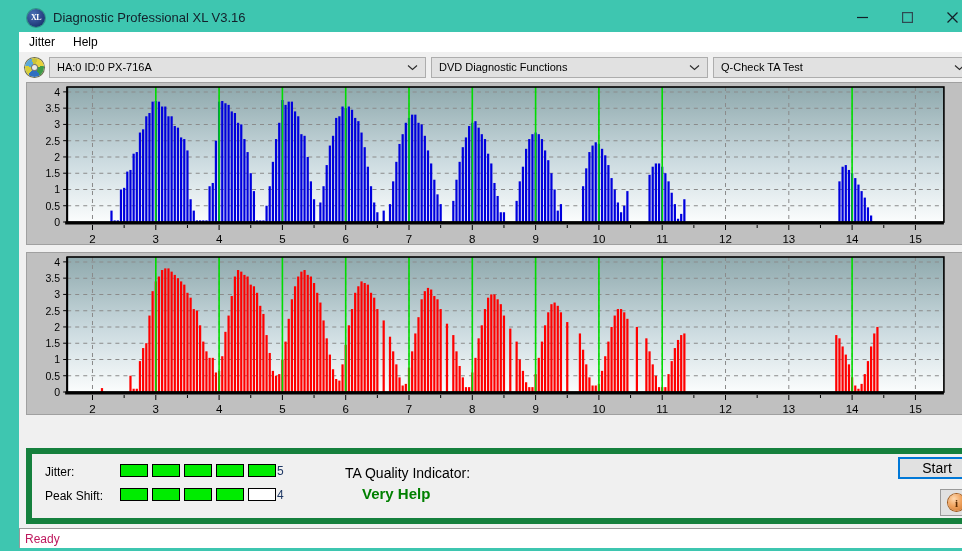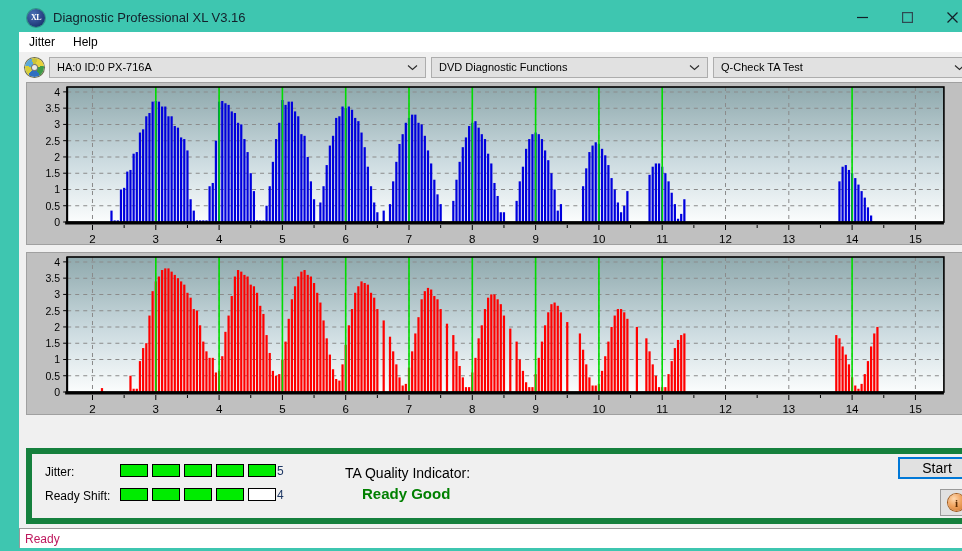--- a/index.html
+++ b/index.html
@@ -782,32 +782,32 @@
       <div class="lbl" style="left:13px;top:11px;">Jitter:</div>
       <div class="meter" id="jitter-meter" style="left:88px;top:10px;">
           <div class="seg on"></div>
           <div class="seg on"></div>
           <div class="seg on"></div>
           <div class="seg on"></div>
           <div class="seg on"></div>
         </div>
       <div class="meter-val" style="left:245px;top:10px;">5</div>
 
-      <div class="lbl" style="left:13px;top:35px;">Ready Shift:</div>
+      <div class="lbl" style="left:13px;top:35px;">Peak Shift:</div>
       <div class="meter" id="peak-meter" style="left:88px;top:34px;">
           <div class="seg on"></div>
           <div class="seg on"></div>
           <div class="seg on"></div>
           <div class="seg on"></div>
           <div class="seg"></div>
         </div>
       <div class="meter-val" style="left:245px;top:34px;">4</div>
 
       <div class="tq-title" style="left:313px;top:11px;">TA Quality Indicator:</div>
-      <div class="tq-value" style="left:330px;top:31px;">Ready Good</div>
+      <div class="tq-value" style="left:330px;top:31px;">Very Help</div>
 
       <div class="start-btn">Start</div>
       <div class="info-btn">
         <div class="info-circle">i</div>
       </div>
     </div>
 
     <div class="statusbar">
       <div class="status-text">Ready</div>
     </div>

